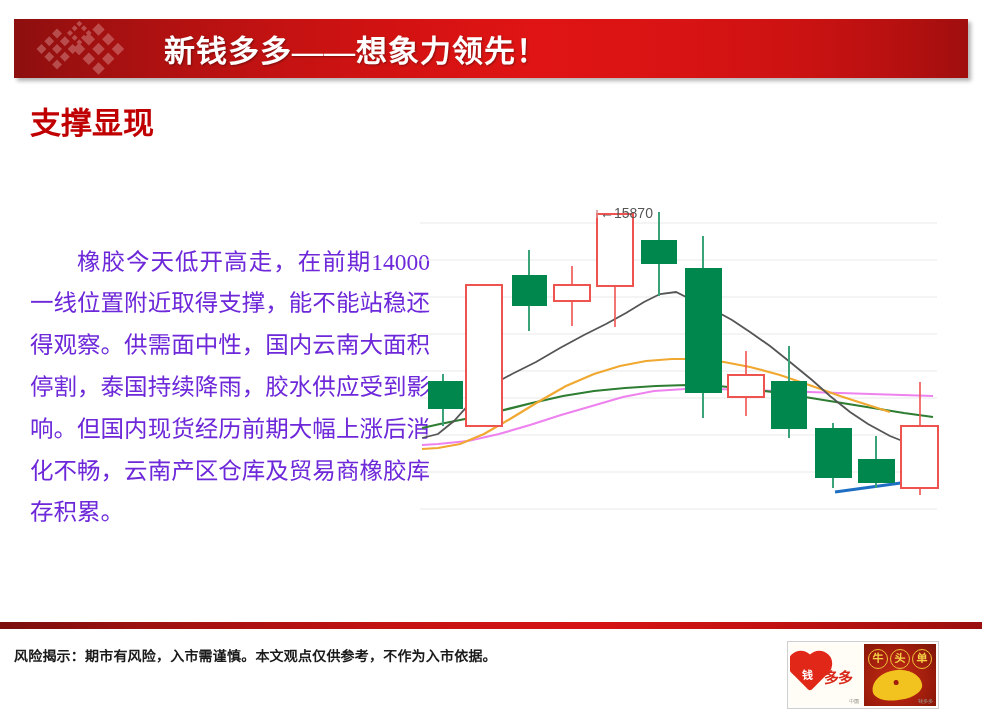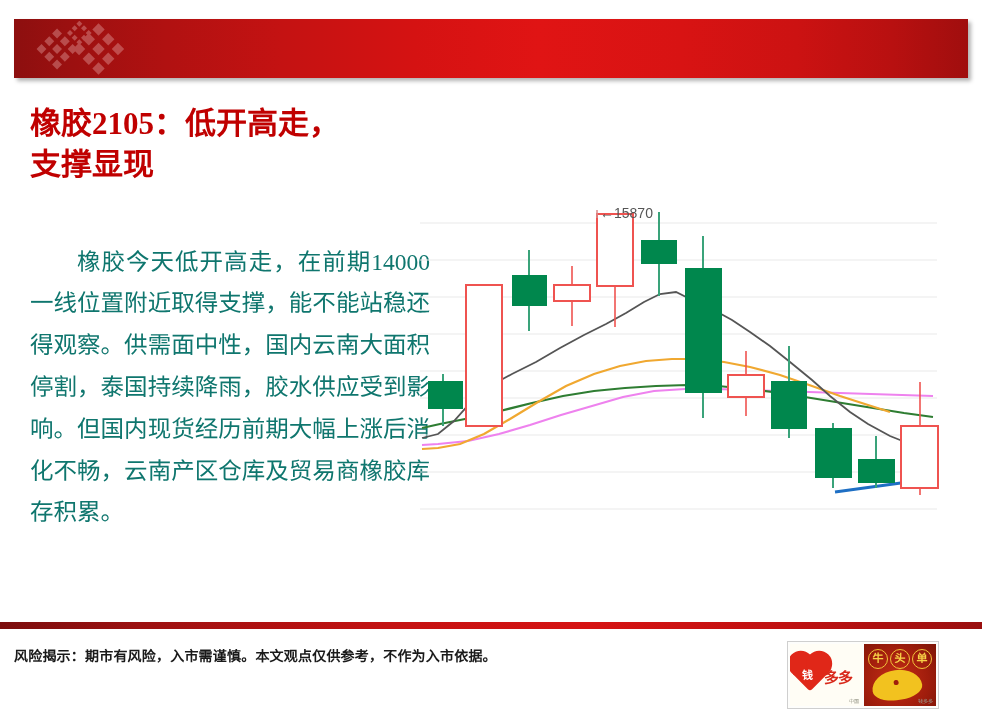--- a/index.html
+++ b/index.html
@@ -56,21 +56,21 @@
     line-height: 1.33;
     font-family: "Liberation Serif", "DejaVu Serif", serif;
   }
   .slide-title .ln { display: block; }
 
   
   .body-text {
     position: absolute;
     left: 30px; top: 218px;
     width: 400px;
-    color: #0f766e;
+    color: #6d28d9;
     font-size: 23.5px;
     line-height: 1.78;
     text-indent: 2em;
     text-align: justify;
     font-family: "Liberation Serif", "DejaVu Serif", serif;
   }
 
   
   .chart-wrap {
     position: absolute;
@@ -219,24 +219,24 @@
         <rect x="22" y="0" width="7" height="7"></rect>
           <rect x="0" y="11" width="7" height="7"></rect>
         <rect x="22" y="11" width="7" height="7"></rect>
           <rect x="0" y="22" width="7" height="7"></rect>
         <rect x="11" y="22" width="7" height="7"></rect>
           <rect x="22" y="22" width="7" height="7"></rect>
         <rect x="11" y="11" width="7" height="7"></rect>
       </g>
     </g>
   </svg>
+  <div class="header-title">新钱多多——想象力领先！</div>
 </div>
 
 <div class="slide-title">
-  <span class="ln">橡胶2105：低开高走，</span>
   <span class="ln">支撑显现</span>
 </div>
 
 <p class="body-text">橡胶今天低开高走，在前期14000一线位置附近取得支撑，能不能站稳还得观察。供需面中性，国内云南大面积停割，泰国持续降雨，胶水供应受到影响。但国内现货经历前期大幅上涨后消化不畅，云南产区仓库及贸易商橡胶库存积累。</p>
 
 <div class="chart-wrap">
   <svg class="chart-svg" viewBox="0 0 545 330">
     <g stroke="#e9e9e9" stroke-width="1">
       <line x1="0" y1="27" x2="517" y2="27"></line>
       <line x1="0" y1="64" x2="517" y2="64"></line>

